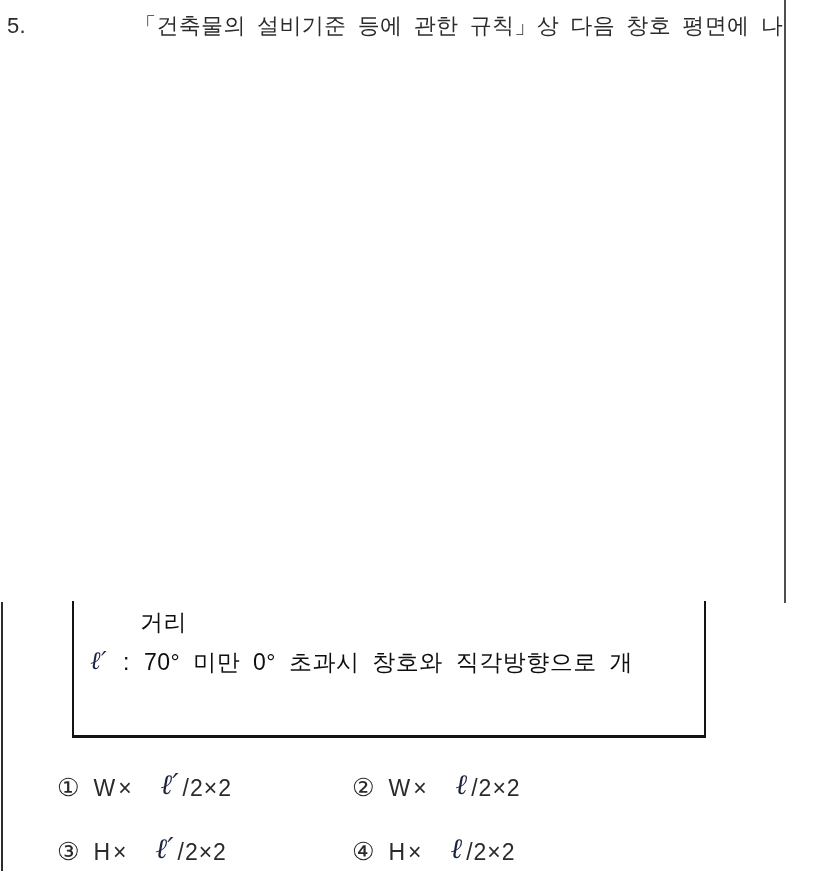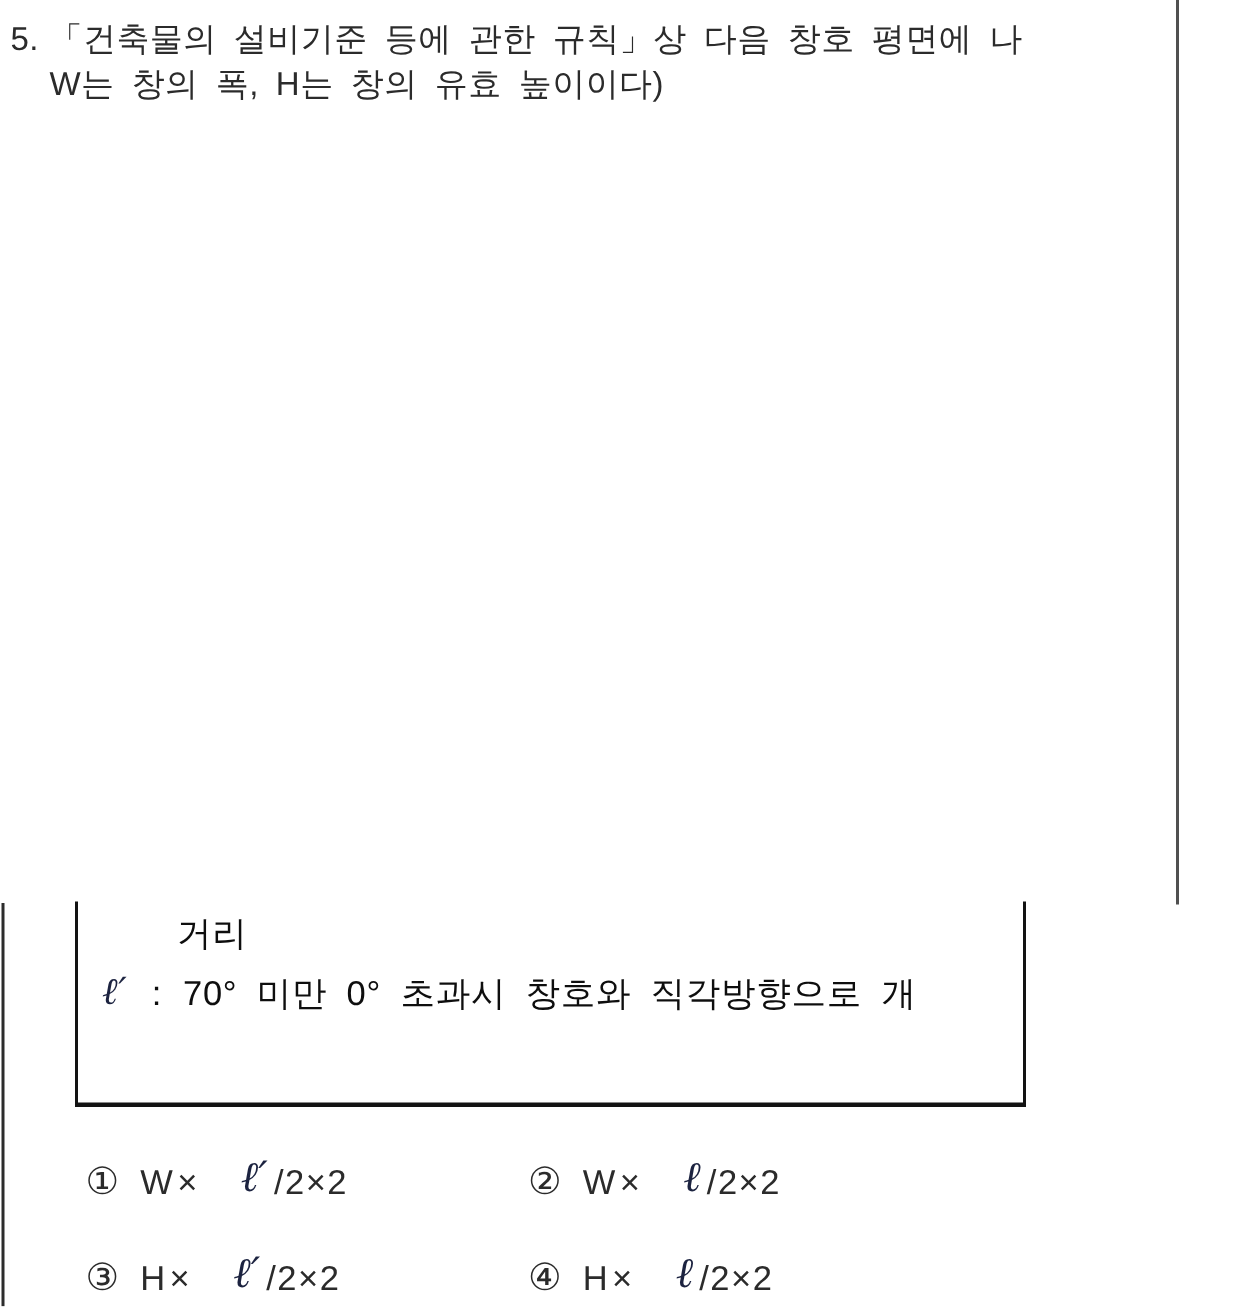--- a/index.html
+++ b/index.html
@@ -50,26 +50,27 @@
   .qnum {
     flex: 0 0 26px;
     white-space: nowrap;
   }
   .qtext {
     flex: 1;
   }
   .qline {
     white-space: nowrap;
     word-spacing: 5px;
+    text-align: right;
   }
 
   
   .figbox {
     position: absolute;
-    left: 50px;
+    left: 72px;
     top: 601px;
     width: 634px;
     height: 137px;
     box-sizing: border-box;
     border-left: 2px solid #131313;
     border-right: 2px solid #131313;
     border-bottom: 3px solid #131313;
     font-size: 23px;
     color: #0e0e0e;
     font-weight: 500;
@@ -147,21 +148,20 @@
 
 <div class="page">
 
   <div class="col-divider"></div>
   <div class="left-edge"></div>
 
   <div class="question">
     <span class="qnum">5.</span>
     <div class="qtext">
       <div class="qline">「건축물의 설비기준 등에 관한 규칙」상 다음 창호 평면에 나</div>
-      <div class="qline">W는 창의 폭, H는 창의 유효 높이이다)</div>
     </div>
   </div>
 
   <div class="figbox">
     <div class="fl1">거리</div>
     <div class="fl2">
       <span class="ell boxell">ℓ′</span>
       <span class="colon">:</span>
       <span>70° 미만 0° 초과시 창호와 직각방향으로 개</span>
     </div>

